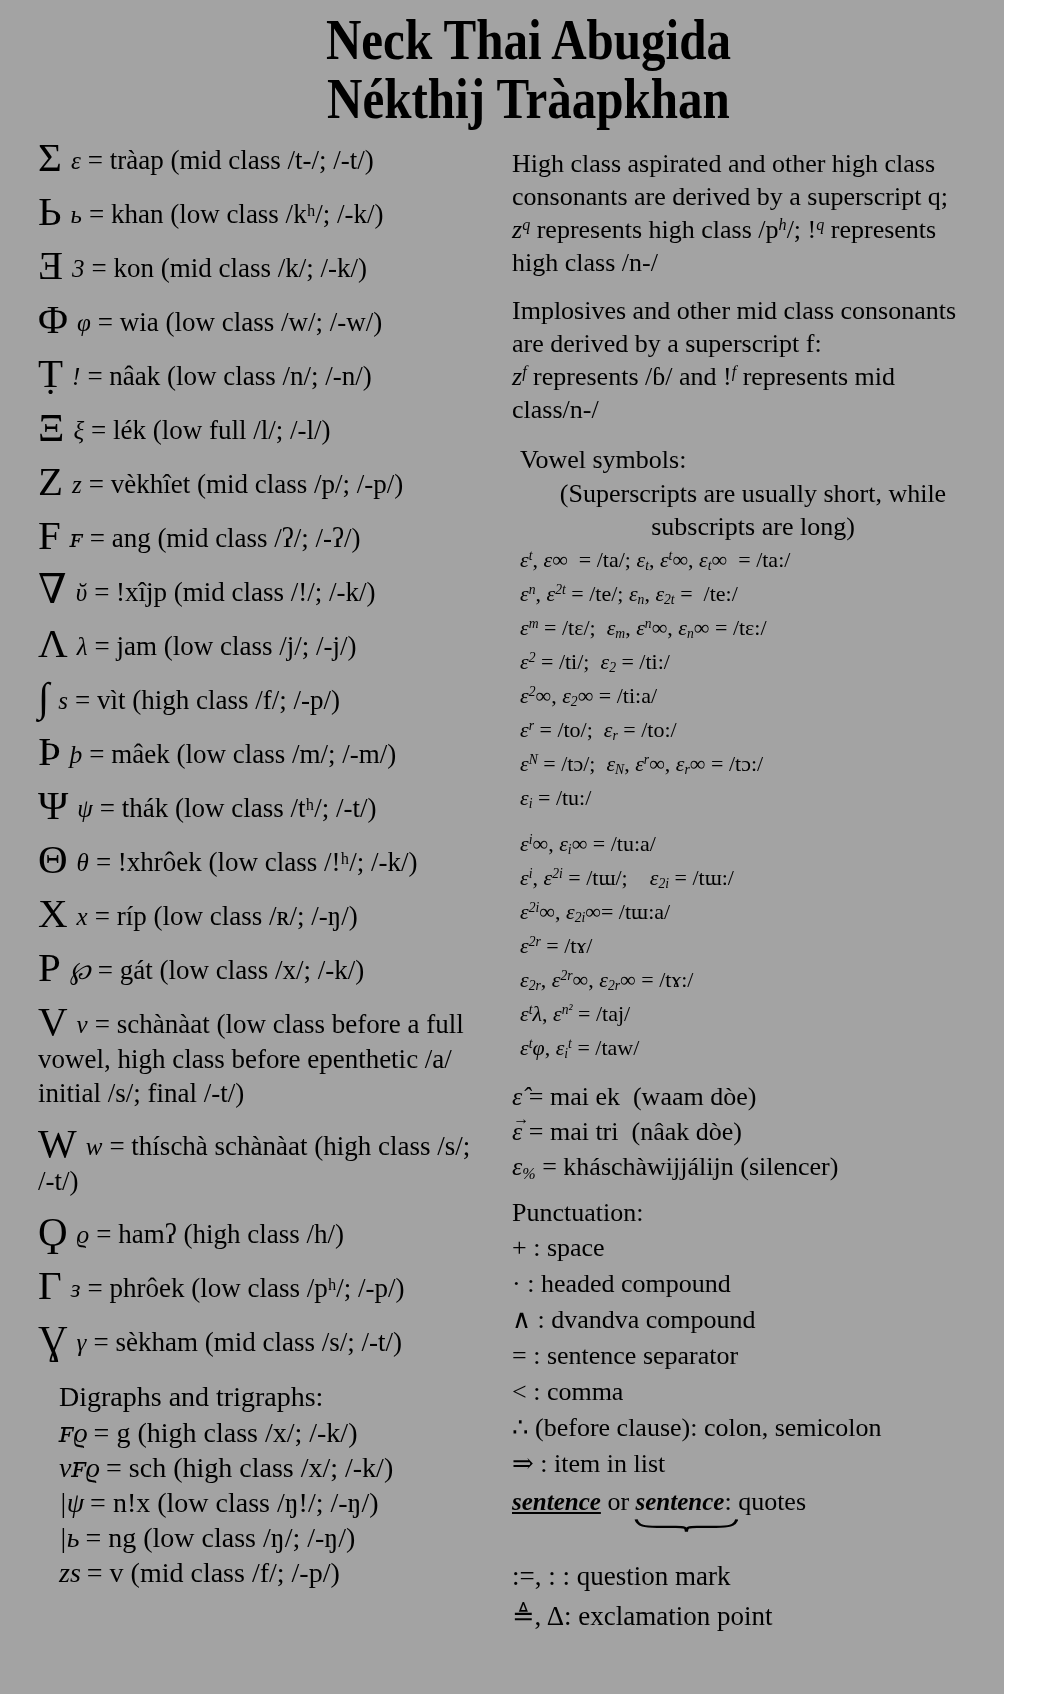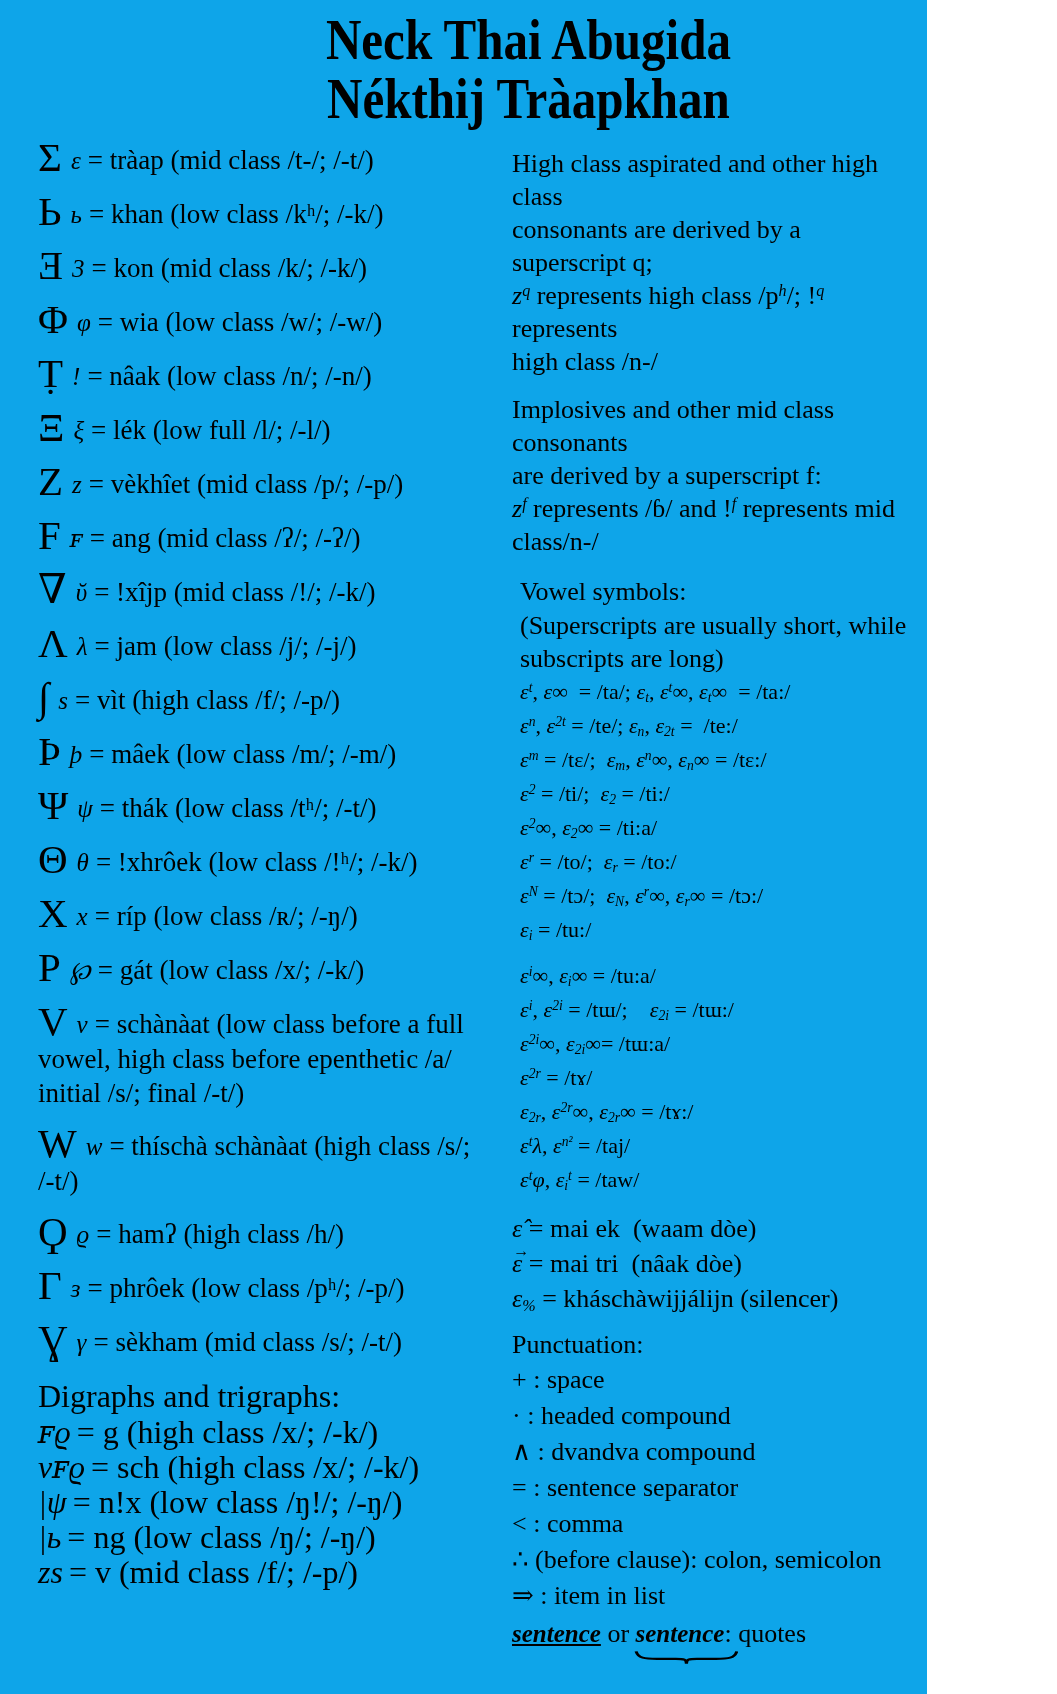--- a/index.html
+++ b/index.html
@@ -1,43 +1,43 @@
 <!DOCTYPE html>
 <html><head>
 <meta charset="utf-8">
 <style>
   html,body{margin:0;padding:0;background:#ffffff;}
   body{font-family:"Liberation Serif","DejaVu Serif",serif;color:#000;}
-  .page{position:relative;width:927px;height:1694px;box-sizing:border-box;
-        padding:10px 18px 0 38px;overflow:hidden;background:#0ea5e9;}
+  .page{position:relative;width:1004px;height:1694px;box-sizing:border-box;
+        padding:10px 18px 0 38px;overflow:hidden;background:#a3a3a3;}
   
   .title{width:1000px;text-align:center;margin:2px 0 16px -10px;}
   .title .t-inner{display:inline-block;transform:scaleX(0.86);transform-origin:50% 0;
         font-weight:bold;font-size:57px;line-height:1.04;letter-spacing:0px;}
   
   .cols{display:flex;}
   .col-left{width:452px;flex:none;}
   .col-right{flex:1;padding-left:22px;padding-top:4px;font-size:26px;}
   
   .letter-row{font-size:27px;line-height:34px;margin-bottom:19px;}
   .cap{font-size:41px;line-height:20px;margin-right:9px;vertical-align:-2px;}
   .small{font-style:italic;font-size:25px;margin-right:7px;}
   
-  .digraphs{margin-top:4px;font-size:32px;line-height:35px;}
+  .digraphs{margin-top:4px;font-size:28px;line-height:35px;margin-left:21px;}
   .dg-heading{margin-bottom:1px;}
   .dg-sym{font-style:italic;margin-right:6px;}
   
   .rt{line-height:33px;}
   .para1{margin-bottom:15px;}
   .para2{margin-bottom:17px;}
   sup{font-size:62%;line-height:0;position:relative;top:-0.45em;vertical-align:baseline;}
   sub{font-size:62%;line-height:0;position:relative;top:0.28em;vertical-align:baseline;}
   .col-right sup,.col-right sub{font-style:italic;}
   .vowels{padding-left:8px;margin-bottom:14px;}
-  .v-note{line-height:33px;}
+  .v-note{line-height:33px;text-align:center;}
   .vline{line-height:34px;font-size:22px;}
   .gap-after{margin-bottom:12px;}
   .other{margin-bottom:12px;}
   .oline{line-height:35px;}
   .punct{margin-bottom:36px;}
   .pline{line-height:36px;}
   .quotes-line{line-height:36px;margin-top:2px;}
   .q-ul{text-decoration:underline;}
   .q-ul i,.q-wrap i{font-weight:bold;font-size:25px;}
   .q-wrap{position:relative;display:inline-block;}

